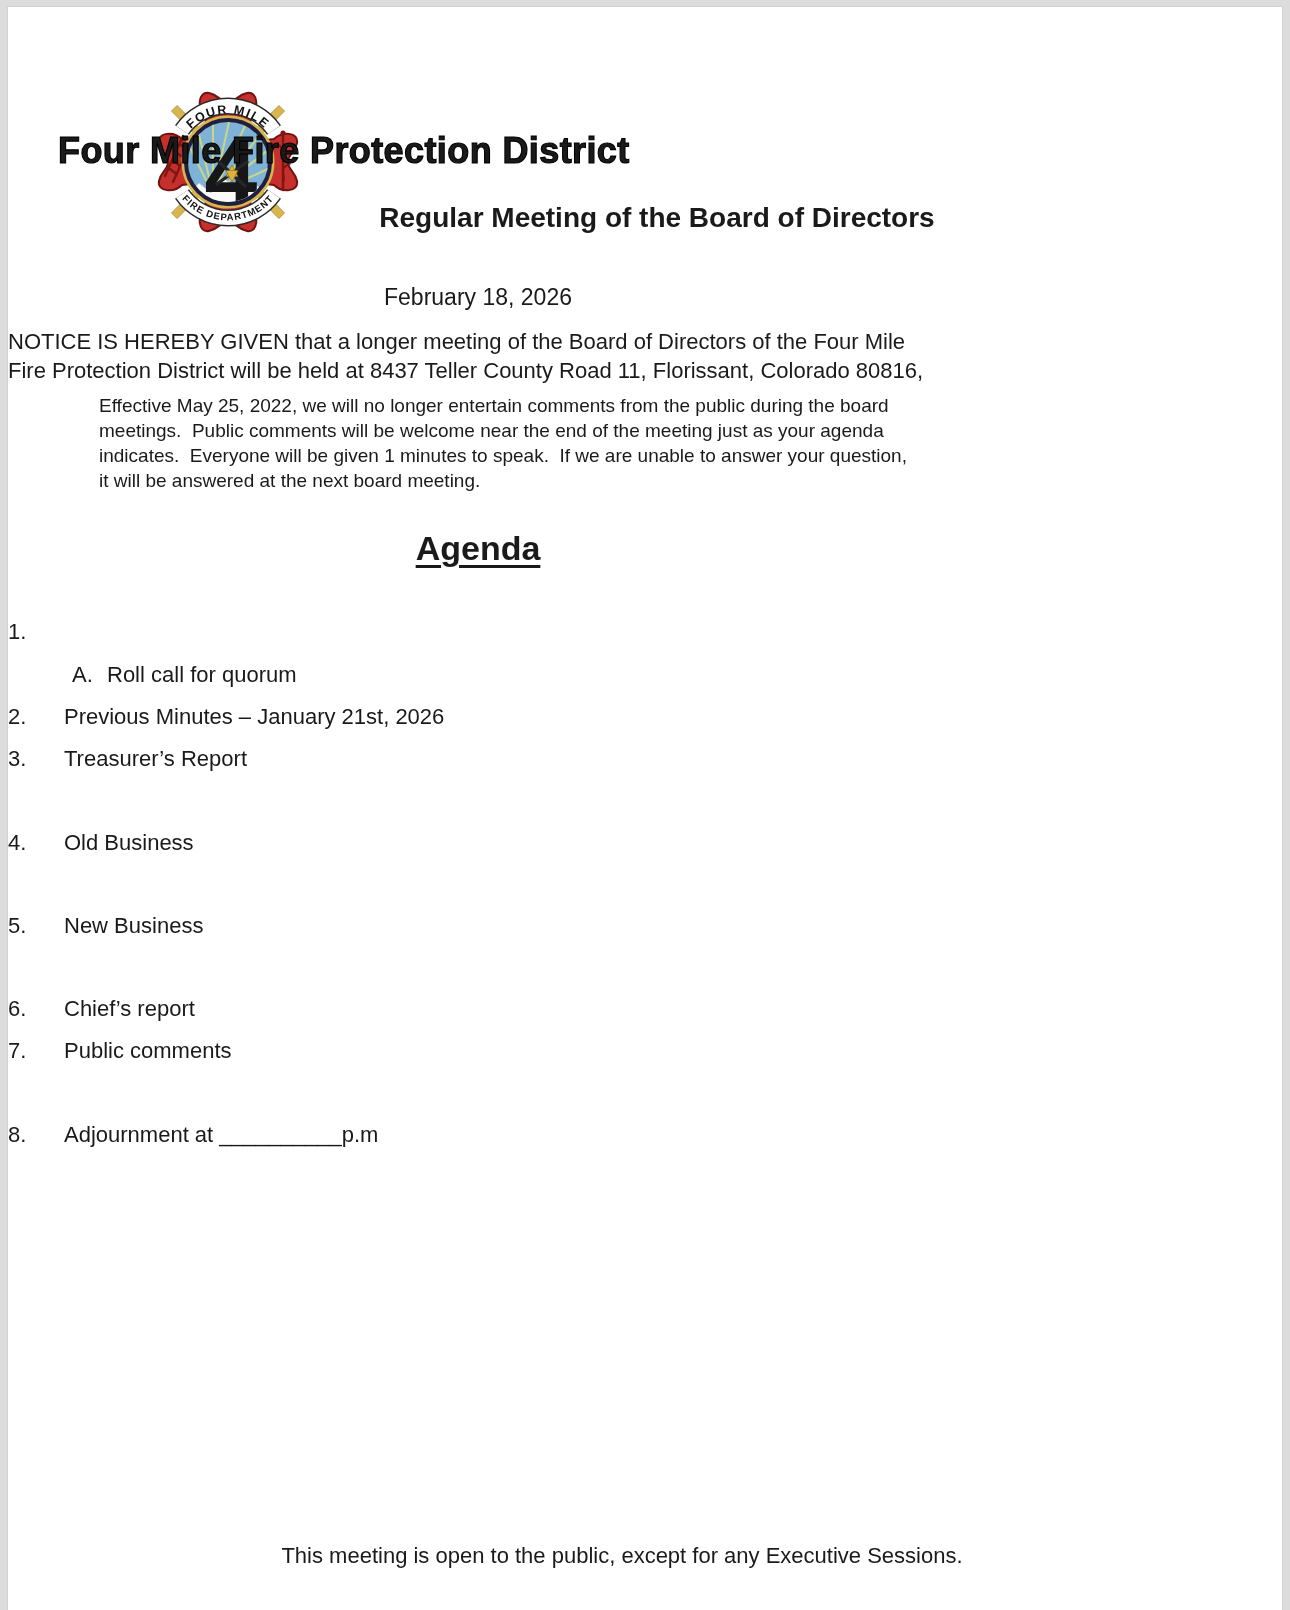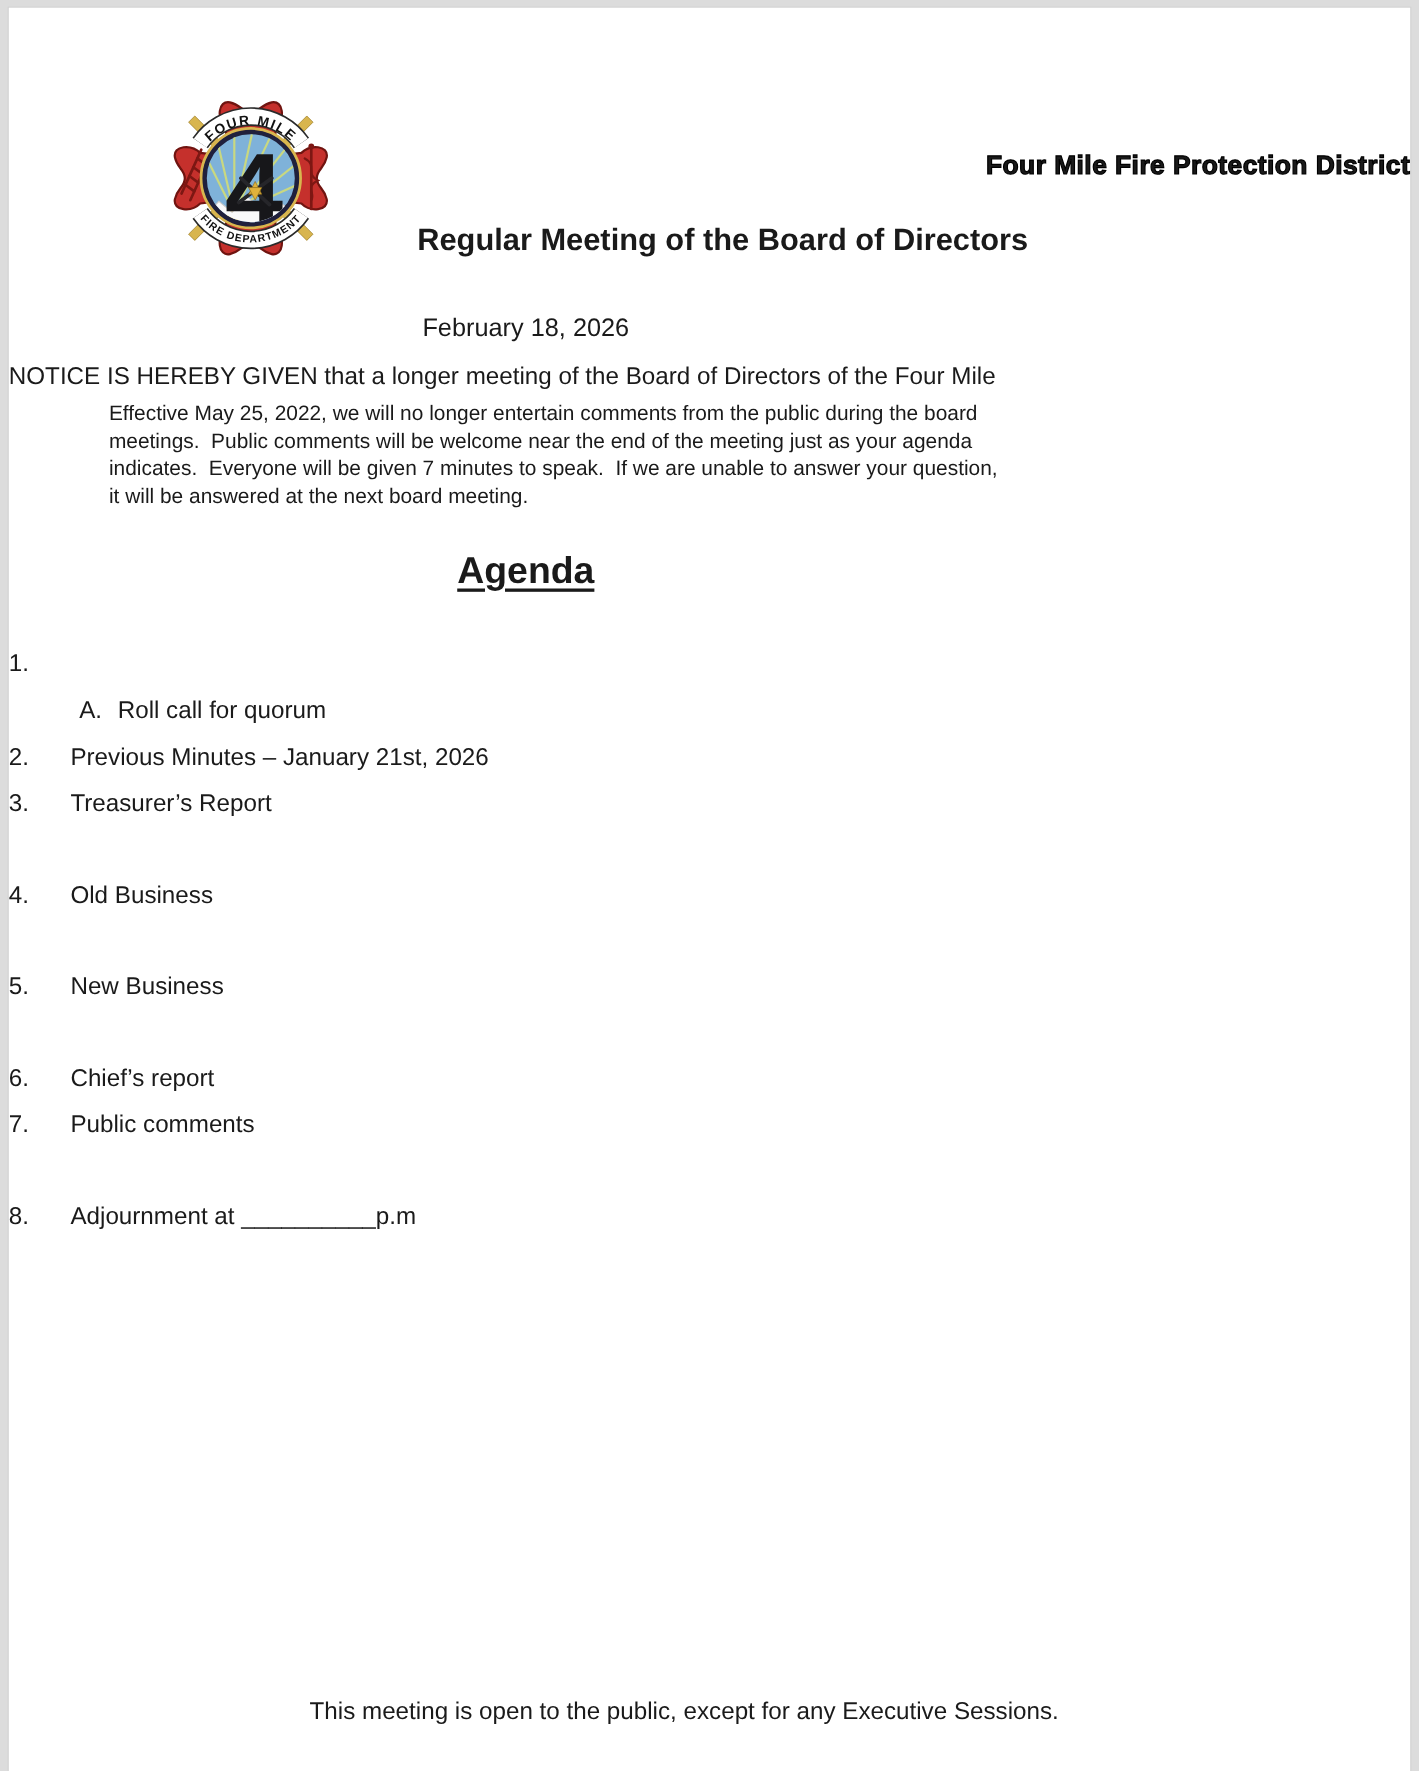--- a/index.html
+++ b/index.html
@@ -30,22 +30,23 @@
     position: absolute;
     left: 127px;
     top: 71px;
     width: 186px;
     height: 168px;
   }
   .org-title {
     position: absolute;
     top: 124px;
     left: 0; right: 0;
-    text-align: right;
-    font-size: 24px;
+    padding-left: 50px;
+    text-align: left;
+    font-size: 36px;
     font-weight: 900;
     letter-spacing: 0.4px;
     -webkit-text-stroke: 1.1px #000;
     line-height: 40px;
     white-space: pre;
   }
   .meeting-subtitle {
     position: absolute;
     top: 194px;
     left: 0; right: 0;
@@ -207,26 +208,27 @@
       <div class="org-title">Four Mile Fire Protection District</div>
       <div class="meeting-subtitle">Regular Meeting of the Board of Directors</div>
     </div>
 
     <div class="content">
 
       <div class="date-line">February 18, 2026</div>
 
       <div class="notice">
         <div>NOTICE IS HEREBY GIVEN that a longer meeting of the Board of Directors of the Four Mile</div>
+        <div>Fire Protection District will be held at 8437 Teller County Road 11, Florissant, Colorado 80816,</div>
       </div>
 
       <div class="policy">
         <div>Effective May 25, 2022, we will no longer entertain comments from the public during the board</div>
         <div>meetings.  Public comments will be welcome near the end of the meeting just as your agenda</div>
-        <div>indicates.  Everyone will be given 7 minutes to speak.  If we are unable to answer your question,</div>
+        <div>indicates.  Everyone will be given 1 minutes to speak.  If we are unable to answer your question,</div>
         <div>it will be answered at the next board meeting.</div>
       </div>
 
       <div class="agenda-heading">Agenda</div>
 
       <div class="agenda-list">
 
         <div class="agenda-item">
           <span class="num">1.</span>
         </div>

